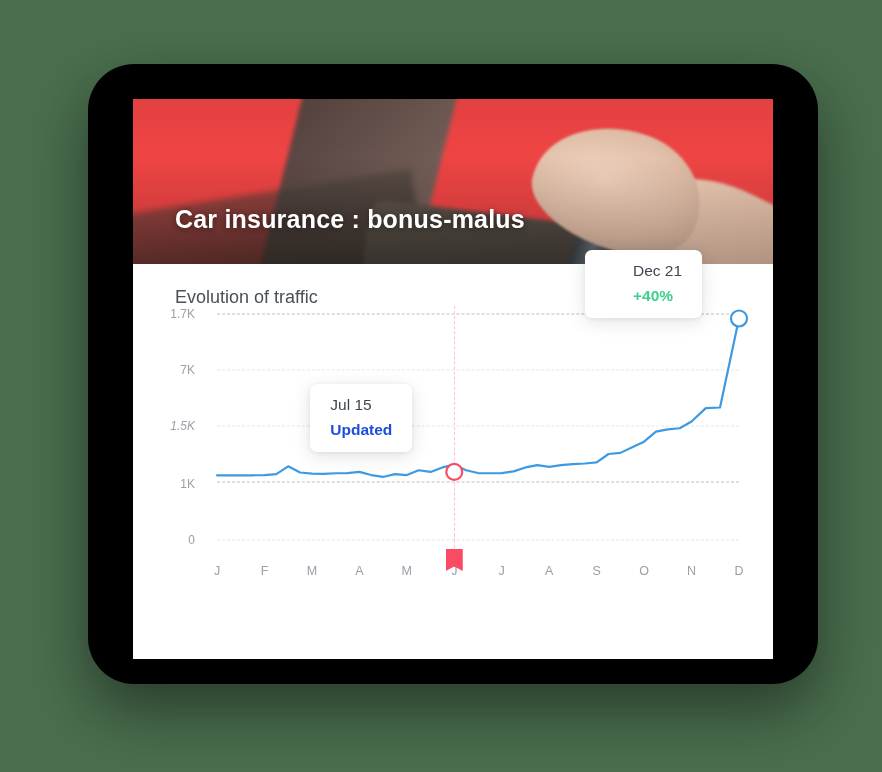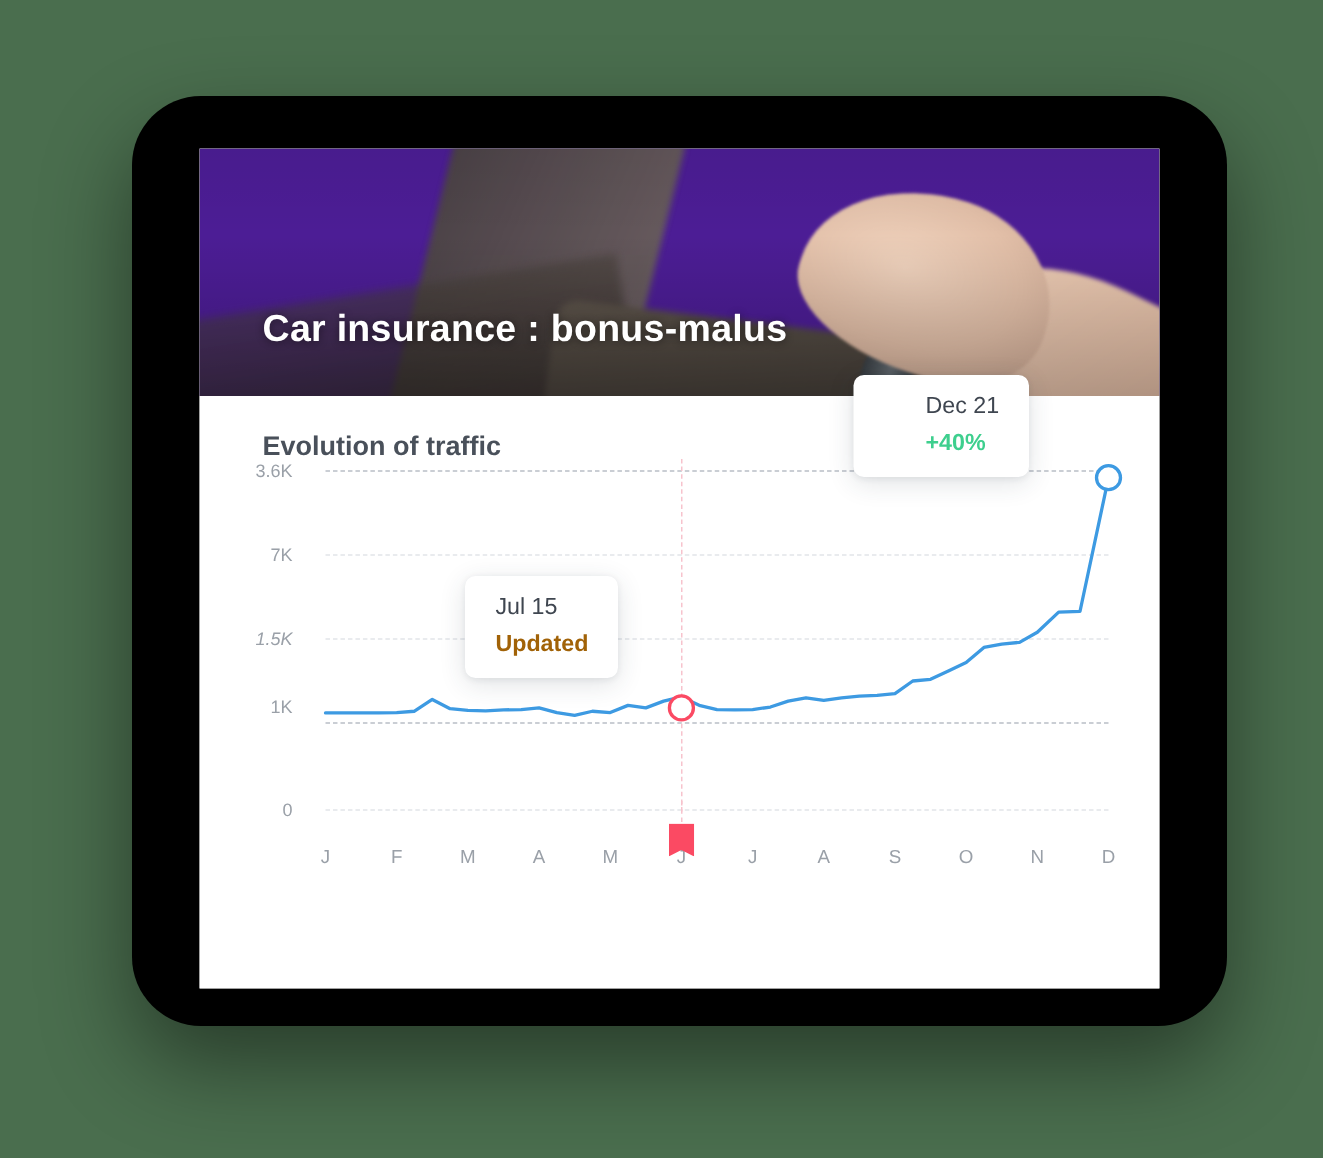--- a/index.html
+++ b/index.html
@@ -26,21 +26,21 @@
     width:640px; height:560px;
     background:#ffffff;
     overflow:hidden;
   }
 
   
   #hero{
     position:relative;
     height:165px; width:100%;
     overflow:hidden;
-    background:#4c1d95;
+    background:#ef4444;
   }
   #hero .photo{
     position:absolute; inset:0;
     background:
       
       radial-gradient(120px 90px at 600px 60px, rgba(125,160,96,.85), rgba(125,160,96,0) 72%),
       radial-gradient(150px 120px at 690px 120px, rgba(236,238,240,.95), rgba(236,238,240,0) 70%),
       radial-gradient(110px 100px at 520px 40px, rgba(248,246,242,.9), rgba(248,246,242,0) 70%),
       radial-gradient(200px 130px at 60px 30px, rgba(232,216,192,.95), rgba(232,216,192,0) 70%),
       radial-gradient(170px 150px at 250px 150px, rgba(226,219,209,.9), rgba(226,219,209,0) 72%),
@@ -128,21 +128,21 @@
     position:relative;
     background:#fff;
     height:395px;
     padding:0;
   }
   #chart-title{
     position:absolute;
     left:42px; top:23px;
     margin:0;
     font-size:18px;
-    font-weight:700;
+    font-weight:400;
     color:#49505a;
   }
 
   #plot{
     position:absolute;
     left:0; top:0; right:0; bottom:0;
   }
   .ylabel{
     position:absolute;
     right:0;
@@ -194,21 +194,21 @@
   .tip .t1{
     font-size:15.5px;
     color:#3f4650;
     margin-bottom:7px;
   }
   .tip .t2{
     font-size:15.5px;
     font-weight:700;
   }
   .tip.green .t2{ color:#3ecf8e; }
-  .tip.red   .t2{ color:#a16207; }
+  .tip.red   .t2{ color:#1d4ed8; }
 
   
   .bookmark{
     position:absolute;
     width:17px;height:22px;
     background:#fb4a63;
     clip-path:polygon(0 0,100% 0,100% 100%,50% 80%,0 100%);
   }
   .bookmark-stem{
     position:absolute;
@@ -239,24 +239,24 @@
       <h2 id="chart-title">Evolution of traffic</h2>
 
       <div id="plot">
 
       <div class="gridline" style="top: 50px;"></div>
           <div class="gridline faint" style="top: 106px;"></div>
           <div class="gridline faint" style="top: 162px;"></div>
           <div class="gridline" style="top: 218px;"></div>
           <div class="gridline faint" style="top: 276px;"></div>
           <div class="ylabel" style="top: 276px; left: 0px; width: 62px;">0</div>
-          <div class="ylabel" style="top: 207px; left: 0px; width: 62px;">1K</div>
+          <div class="ylabel" style="top: 220px; left: 0px; width: 62px;">1K</div>
           <div class="ylabel" style="top: 162px; left: 0px; width: 62px; font-style: italic;">1.5K</div>
           <div class="ylabel" style="top: 106px; left: 0px; width: 62px;">7K</div>
-          <div class="ylabel" style="top: 50px; left: 0px; width: 62px;">3.6K</div>
+          <div class="ylabel" style="top: 50px; left: 0px; width: 62px;">1.7K</div>
           <div class="xlabel" style="left: 84px;">J</div>
           <div class="xlabel" style="left: 131.455px;">F</div>
           <div class="xlabel" style="left: 178.909px;">M</div>
           <div class="xlabel" style="left: 226.364px;">A</div>
           <div class="xlabel" style="left: 273.818px;">M</div>
           <div class="xlabel" style="left: 321.273px;">J</div>
           <div class="xlabel" style="left: 368.727px;">J</div>
           <div class="xlabel" style="left: 416.182px;">A</div>
           <div class="xlabel" style="left: 463.636px;">S</div>
           <div class="xlabel" style="left: 511.091px;">O</div>
@@ -268,21 +268,21 @@
             <circle cx="321.27" cy="207.92" r="8" fill="#ffffff" stroke="#fb4a63" stroke-width="2.2"></circle>
             <circle cx="606.00" cy="54.48" r="8" fill="#ffffff" stroke="#3d9ae2" stroke-width="2.2"></circle>
           </svg>
         </div>
 
       <div class="tip red" id="tip-left" style="left: 177.273px; top: 119.92px;">
         <div class="t1">Jul 15</div>
         <div class="t2">Updated</div>
       </div>
 
-      <div class="tip green" id="tip-right" style="left: 436px; top: -13.52px; padding-left: 48px;">
+      <div class="tip green" id="tip-right" style="left: 452px; top: -13.52px; padding-left: 48px;">
         <div class="t1">Dec 21</div>
         <div class="t2">+40%</div>
       </div>
 
       <div class="bookmark-stem" id="bm-stem" style="left: 321.273px; top: 270px;"></div>
       <div class="bookmark" id="bm" style="left: 312.773px; top: 285px;"></div>
     </div>
 
   </div>
 </div>

